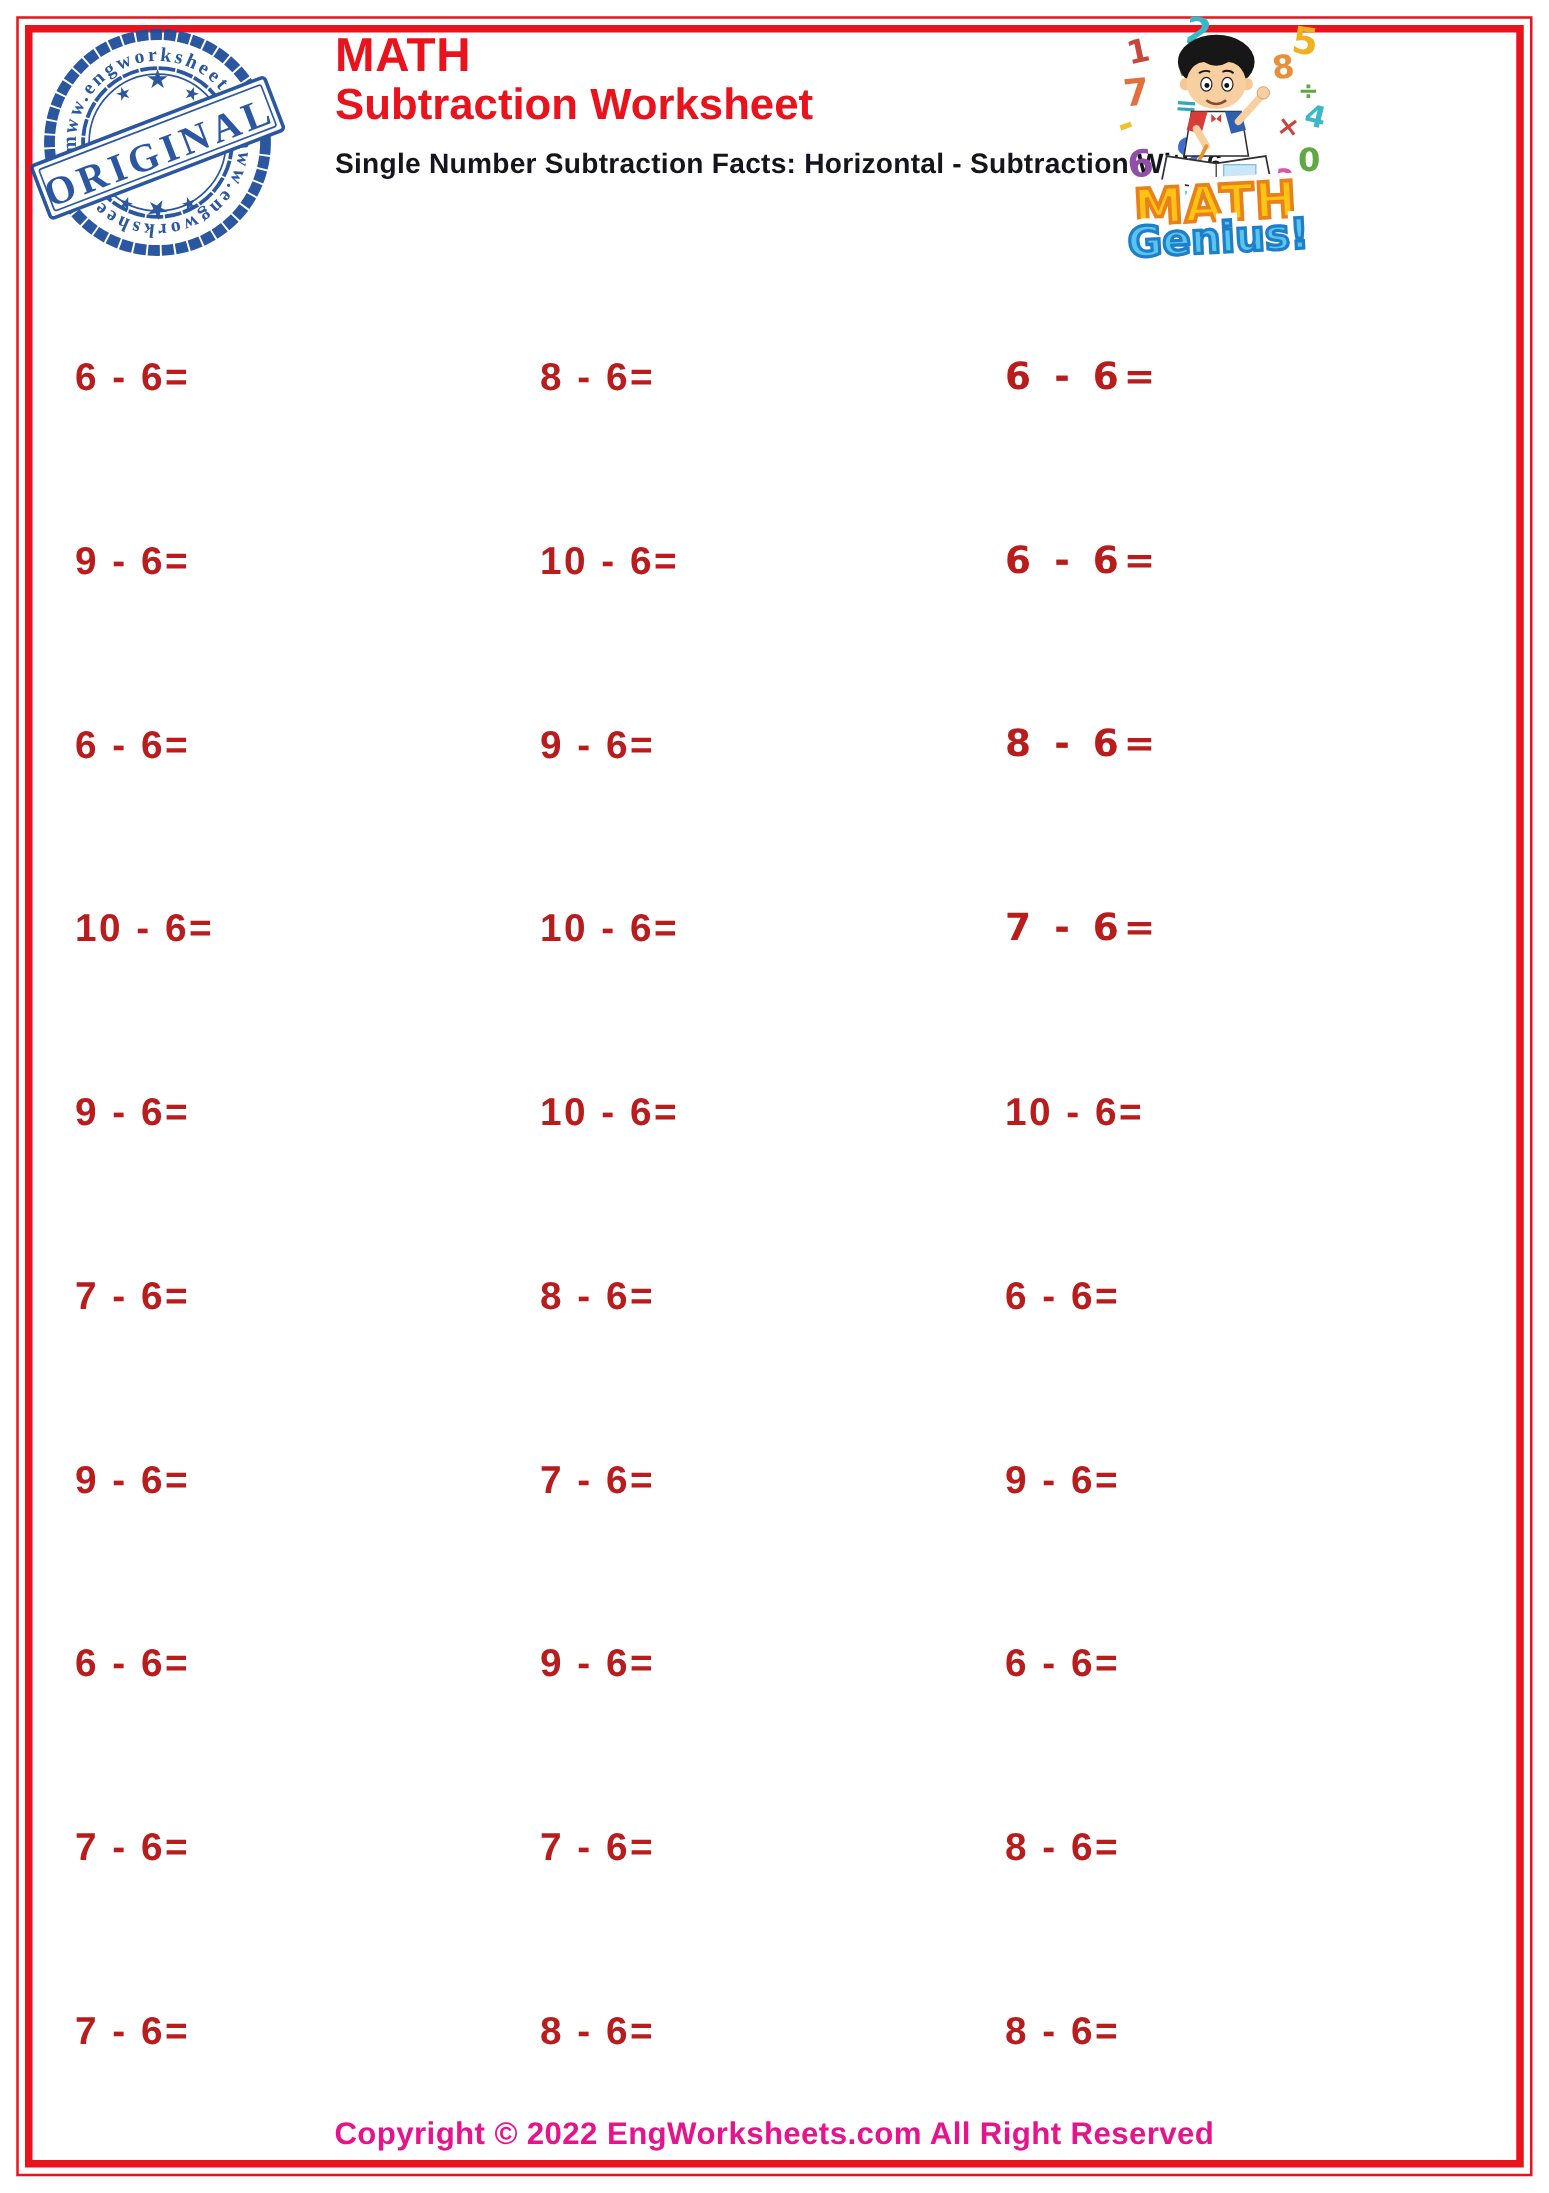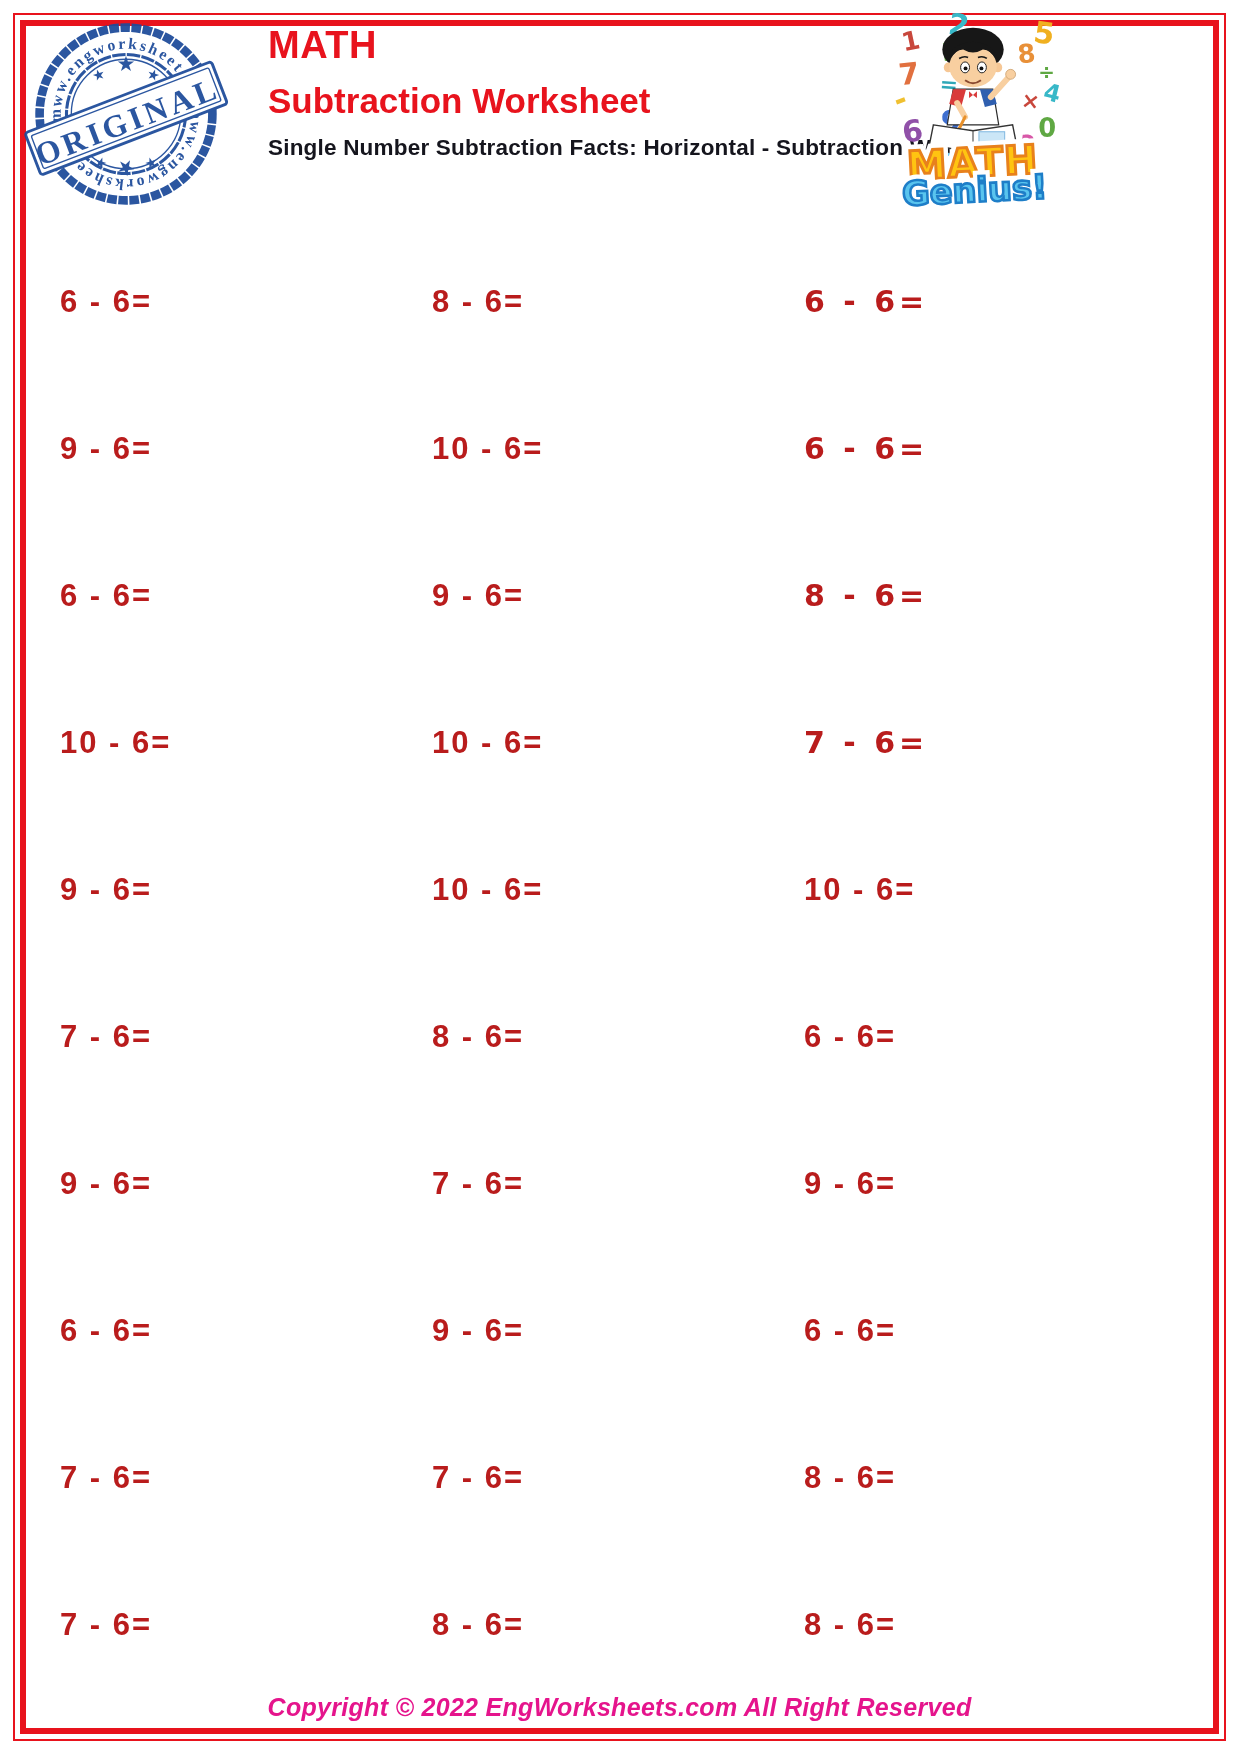--- a/index.html
+++ b/index.html
@@ -23,21 +23,21 @@
     position:absolute;left:22px;top:18px;width:208px;height:192px;
     z-index:5;opacity:.94;
   }
   
   .header-block{position:absolute;left:268px;top:26px;z-index:2;}
   .math-label{
     font-size:38px;font-weight:bold;color:#E8131D;letter-spacing:.5px;
     line-height:1.05;
   }
   .sheet-title{
-    font-size:35px;font-weight:bold;color:#E8131D;margin-top:17px;
+    font-size:35px;font-weight:bold;color:#E8131D;
     line-height:1.05;
   }
   .sheet-subtitle{
     font-size:22.5px;font-weight:bold;color:#15151d;margin-top:15px;
     letter-spacing:.2px;
   }
   
   .genius-logo{position:absolute;left:886px;top:6px;width:174px;height:202px;z-index:4;}
   
   .problems-grid{
@@ -50,21 +50,20 @@
     white-space:nowrap;
   }
   .problem.wide{
     font-family:"DejaVu Sans",sans-serif;letter-spacing:4px;font-size:30px;
   }
   
   .page-footer{
     position:absolute;left:0;right:0;bottom:32px;text-align:center;
     color:#E5148C;font-size:25px;font-weight:bold;letter-spacing:.3px;
     z-index:2;
-    font-style:italic;
   }
 </style>
 </head>
 <body>
 
 <div class="border-outer"></div>
 <div class="border-inner"></div>
 
 <svg class="stamp" viewBox="0 0 200 200">
   <defs>

